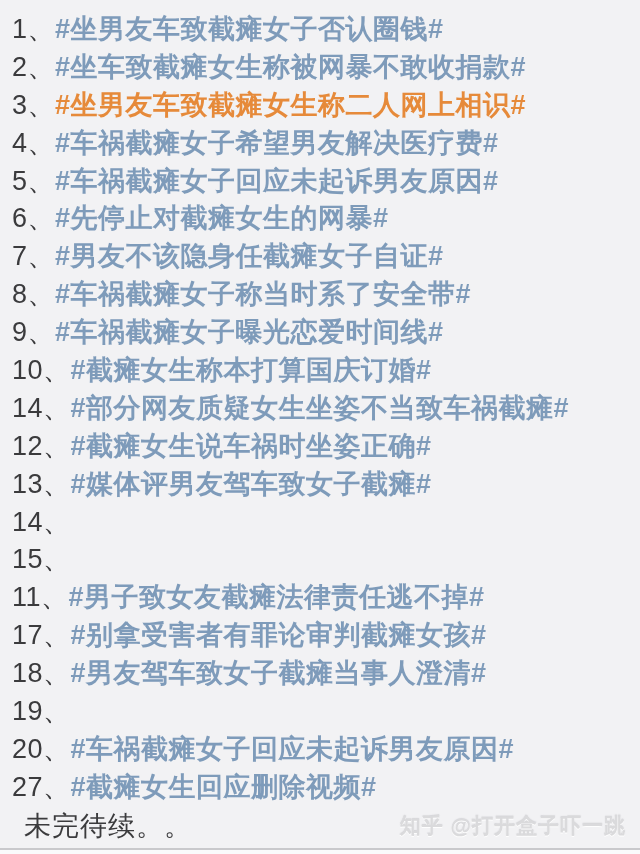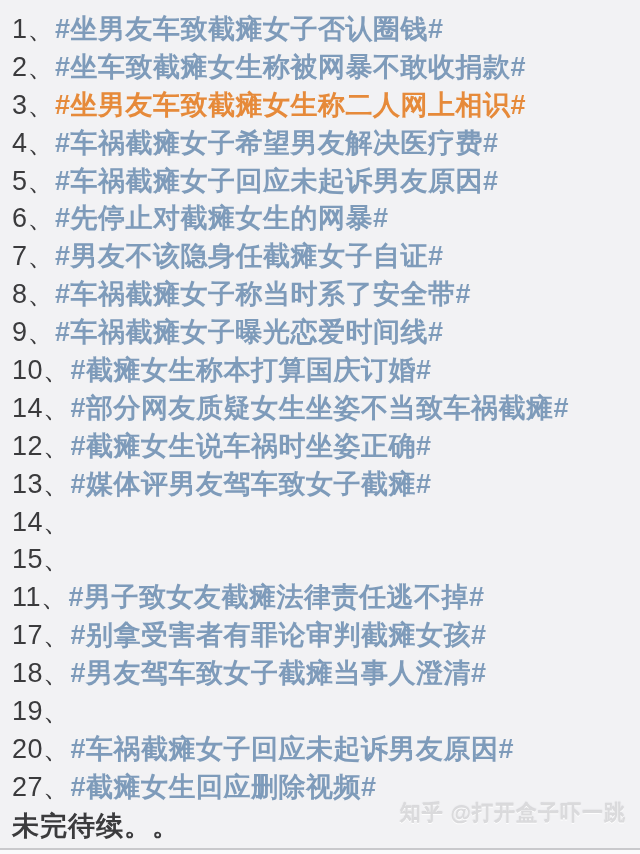--- a/index.html
+++ b/index.html
@@ -35,30 +35,30 @@
   .item-hashtag {
     color: var(--blue, #7e9bba);
   }
   .item-hashtag.highlight {
     color: var(--orange, #e68a3a);
   }
   .footer-row {
     height: 40px;
     display: flex;
     align-items: center;
-    padding-left: 12px;
+    padding-left: 24px;
     font-size: 27px;
-    font-weight: 700;
+    font-weight: 400;
     letter-spacing: 1px;
     color: var(--dark, #3b3b3d);
   }
   .watermark {
     position: absolute;
     right: 14px;
-    bottom: 27px;
+    bottom: 14px;
     font-size: 21px;
     font-weight: 600;
     color: var(--watermark, #dadadc);
     text-shadow: 0 1px 0 rgba(255,255,255,0.9), 0 -1px 1px rgba(160,160,165,0.35);
     letter-spacing: 1px;
     user-select: none;
   }
   .bottom-divider {
     position: absolute;
     left: 0;

